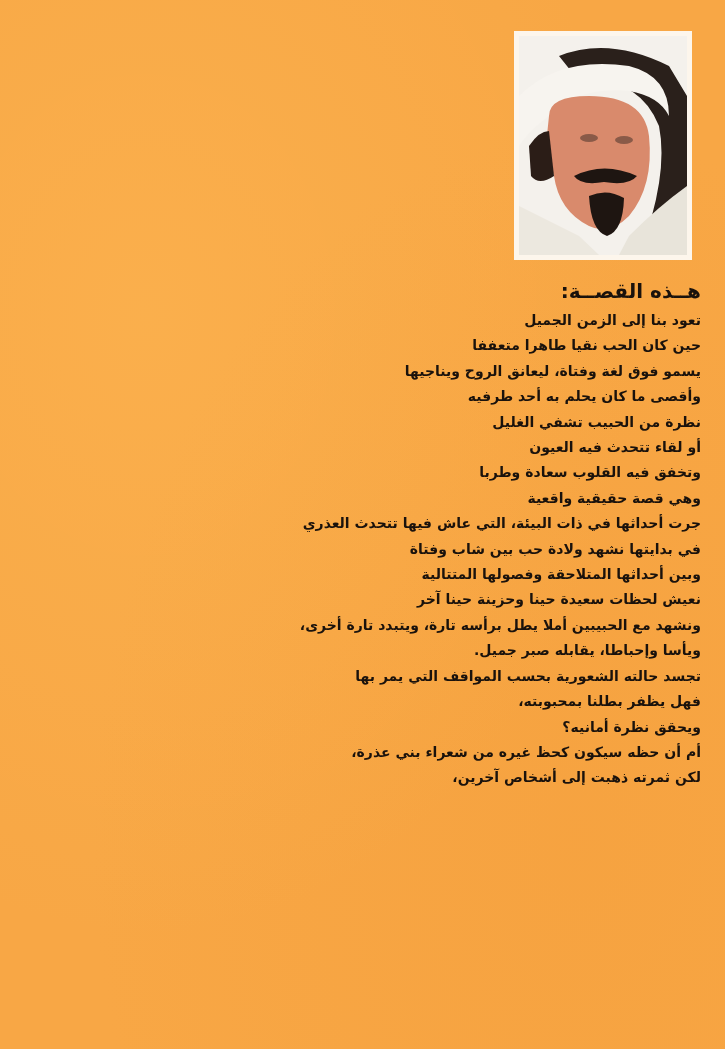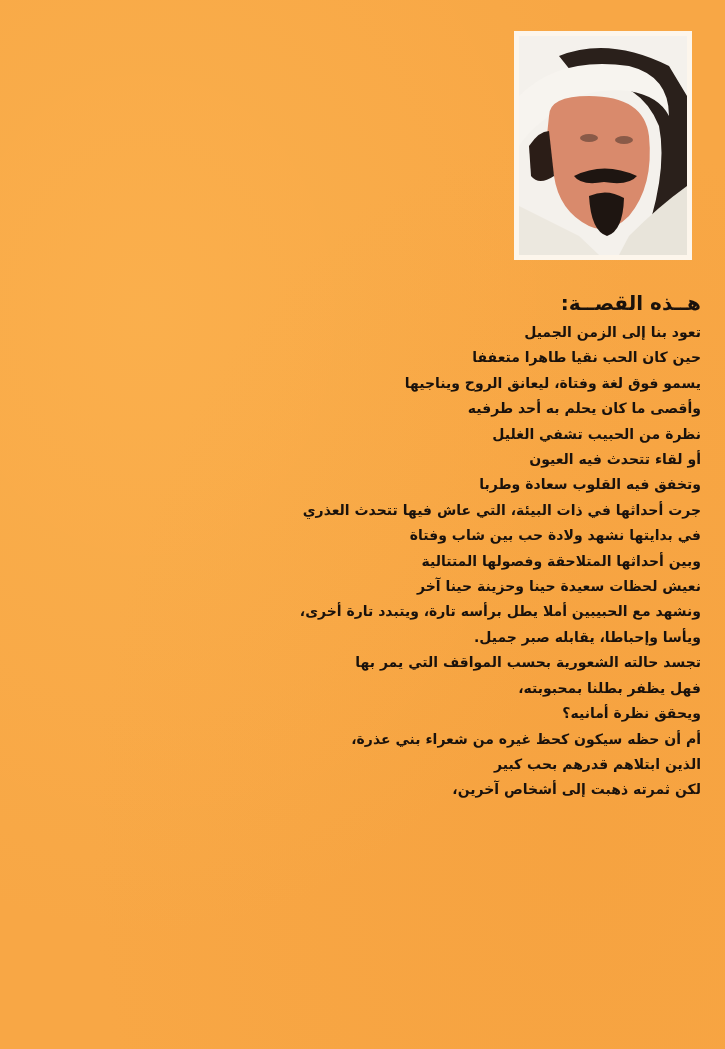--- a/index.html
+++ b/index.html
@@ -39,21 +39,21 @@
       background: linear-gradient(160deg, #f0ece6 0%, #e6dfd6 40%, #3a2a22 100%);
     }
     .photo svg {
       width: 100%;
       height: 100%;
       display: block;
     }
     .text-block {
       position: absolute;
       right: 24px;
-      top: 290px;
+      top: 278px;
       width: 520px;
       direction: rtl;
       text-align: right;
       color: #1a120c;
     }
     .heading {
       font-size: 20px;
       font-weight: bold;
       letter-spacing: 1px;
       margin: 0 0 4px 0;
@@ -91,27 +91,27 @@
 
   <div class="text-block">
     <div class="heading">هــذه القصــة:</div>
     <div class="line">تعود بنا إلى الزمن الجميل</div>
     <div class="line">حين كان الحب نقيا طاهرا متعففا</div>
     <div class="line">يسمو فوق لغة وفتاة، ليعانق الروح ويناجيها</div>
     <div class="line">وأقصى ما كان يحلم به أحد طرفيه</div>
     <div class="line">نظرة من الحبيب تشفي الغليل</div>
     <div class="line">أو لقاء تتحدث فيه العيون</div>
     <div class="line">وتخفق فيه القلوب سعادة وطربا</div>
+    <div class="line">وهي قصة حقيقية واقعية</div>
     <div class="line">جرت أحداثها في ذات البيئة، التي عاش فيها تتحدث العذري</div>
     <div class="line">في بدايتها نشهد ولادة حب بين شاب وفتاة</div>
     <div class="line">وبين أحداثها المتلاحقة وفصولها المتتالية</div>
     <div class="line">نعيش لحظات سعيدة حينا وحزينة حينا آخر</div>
     <div class="line">ونشهد مع الحبيبين أملا يطل برأسه تارة، ويتبدد تارة أخرى،</div>
     <div class="line">ويأسا وإحباطا، يقابله صبر جميل.</div>
     <div class="line">تجسد حالته الشعورية بحسب المواقف التي يمر بها</div>
     <div class="line">فهل يظفر بطلنا بمحبوبته،</div>
     <div class="line">ويحقق نظرة أمانيه؟</div>
     <div class="line">أم أن حظه سيكون كحظ غيره من شعراء بني عذرة،</div>
-    <div class="line">الذين ابتلاهم قدرهم بحب كبير</div>
     <div class="line">لكن ثمرته ذهبت إلى أشخاص آخرين،</div>
   </div>
 
 </div>
 
 </body></html>

